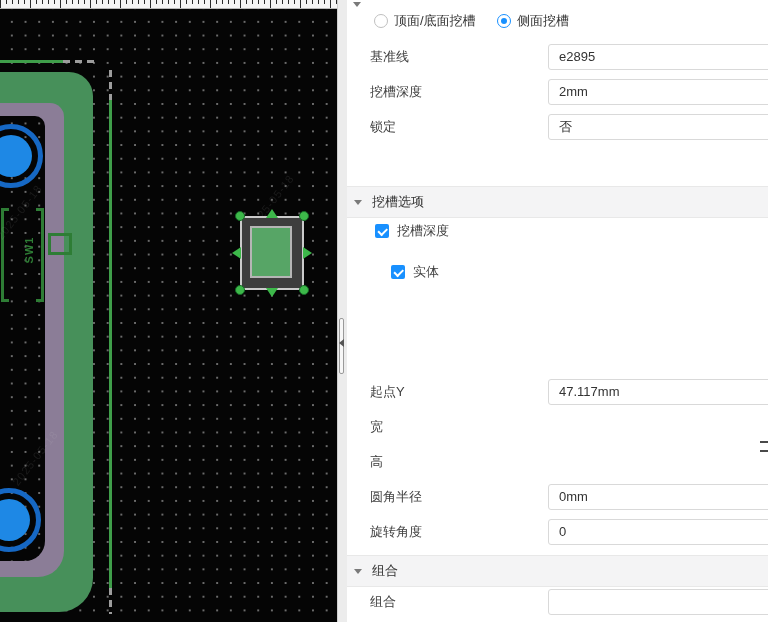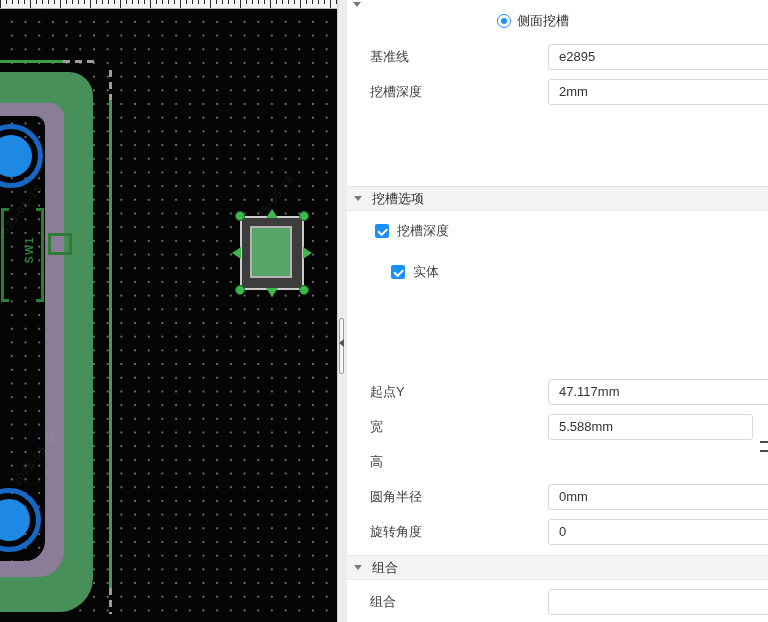--- a/index.html
+++ b/index.html
@@ -72,21 +72,21 @@
        border-radius:2px;background:#f7f7f7;z-index:11;box-sizing:border-box;}
   .split-arrow{position:absolute;left:339px;top:339px;width:0;height:0;z-index:12;
        border-top:4px solid transparent;border-bottom:4px solid transparent;border-right:5px solid #555;}
 
   
   .panel{position:absolute;left:347px;top:0;width:421px;height:622px;background:#fff;overflow:hidden;
        font-size:13px;color:#333;}
   .sec-tri{width:0;height:0;border-left:4px solid transparent;border-right:4px solid transparent;
        border-top:5px solid #7a7a7a;display:inline-block;}
   .panel-top-tri{position:absolute;left:6px;top:2px;}
-  .sec{position:absolute;left:0;width:100%;height:25px;background:#f4f4f5;border-top:1px solid #e8e8e8;
+  .sec{position:absolute;left:0;width:100%;height:32px;background:#f4f4f5;border-top:1px solid #e8e8e8;
        border-bottom:1px solid #e8e8e8;display:flex;align-items:center;box-sizing:border-box;}
   .sec .sec-tri{margin-left:7px;}
   .sec .sec-title{margin-left:10px;color:#333;}
 
   .prow{position:absolute;left:0;width:100%;height:26px;}
   .plabel{position:absolute;left:23px;top:0;line-height:26px;color:#404040;}
   .pinput{position:absolute;left:201px;top:0;width:240px;height:26px;line-height:24px;box-sizing:border-box;
        border:1px solid #d9d9d9;border-radius:3px;background:#fff;padding:0 10px;color:#333;}
   .pinput.short{width:205px;}
   .pinput.disabled{background:#f3f3f4;border-color:#e2e2e2;color:#c0c0c0;}
@@ -158,55 +158,62 @@
   </div>
 
   <div class="split"></div>
   <div class="split-thumb"></div>
   <div class="split-arrow"></div>
 
   <div class="panel">
     <div class="sec-tri panel-top-tri"></div>
 
     <div class="radio-row">
+      <div class="radio-group rg1">
+        <span class="radio"></span>
+        <span>顶面/底面挖槽</span>
+      </div>
       <div class="radio-group rg2">
         <span class="radio sel"></span>
         <span>侧面挖槽</span>
       </div>
     </div>
 
     <div class="prow" style="top:44px;">
       <span class="plabel">基准线</span>
       <div class="pinput">e2895</div>
     </div>
     <div class="prow" style="top:79px;text-decoration:underline;">
       <span class="plabel">挖槽深度</span>
       <div class="pinput">2mm</div>
     </div>
+    <div class="prow" style="top:114px;">
+      <span class="plabel">锁定</span>
+      <div class="pinput">否</div>
+    </div>
 
     <div class="sec" style="top:186px;">
       <span class="sec-tri"></span>
       <span class="sec-title">挖槽选项</span>
     </div>
     <div class="cb-row" style="top:223px;">
       <span class="checkbox"></span>
       <span class="cb-label">挖槽深度</span>
     </div>
     <div class="cb-row" style="top:264px;margin-left:16px;">
       <span class="checkbox"></span>
       <span class="cb-label">实体</span>
     </div>
 
     <div class="prow" style="top:379px;">
       <span class="plabel">起点Y</span>
       <div class="pinput">47.117mm</div>
     </div>
     <div class="prow" style="top:414px;">
       <span class="plabel">宽</span>
-      <div class="pinput short">5.588mm</div>
     </div>
     <div class="prow" style="top:449px;">
       <span class="plabel">高</span>
     </div>
     <div class="link-frag"></div>
     <div class="prow" style="top:484px;">
       <span class="plabel">圆角半径</span>
       <div class="pinput">0mm</div>
     </div>
     <div class="prow" style="top:519px;">

